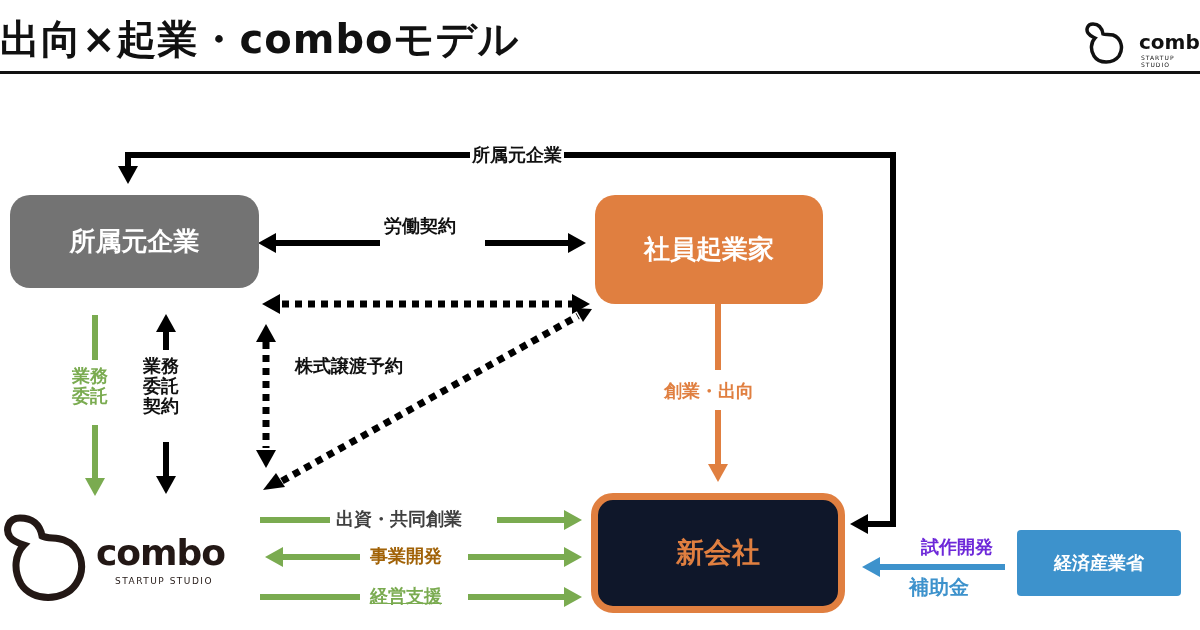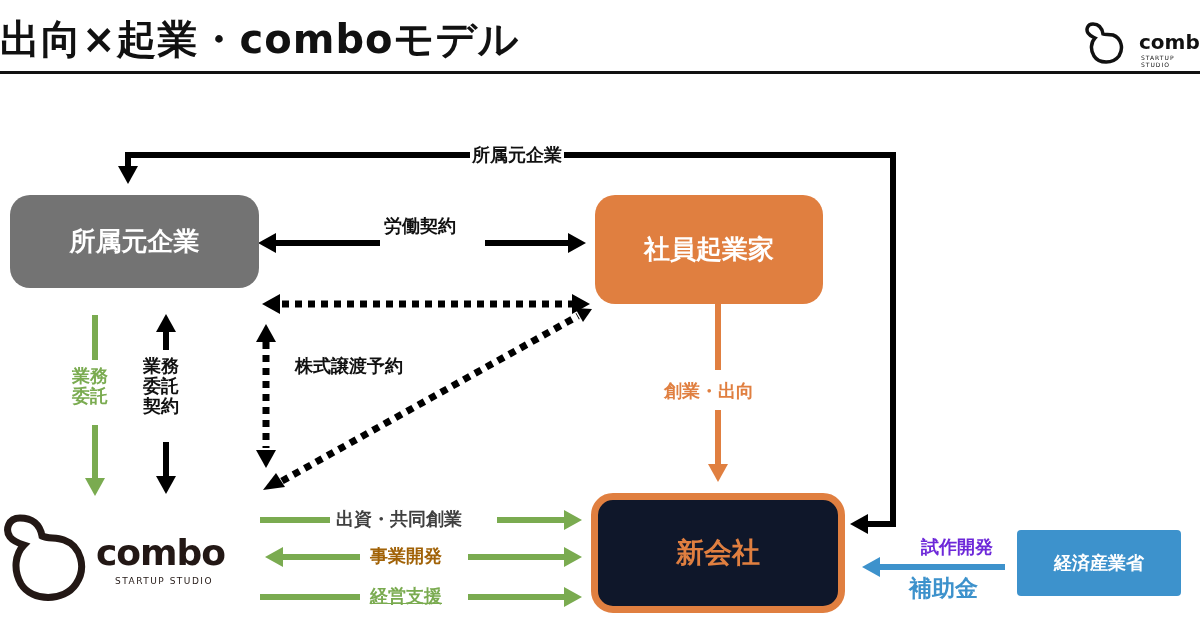--- a/index.html
+++ b/index.html
@@ -141,13 +141,13 @@
   <div>契約</div>
 </div>
 
 <div class="lbl" style="left:664px;top:381px;font-size:18px;color:#e07f40;">創業・出向</div>
 
 <div class="lbl" style="left:336px;top:509px;font-size:18px;color:#404040;text-align:right;">出資・共同創業</div>
 <div class="lbl" style="left:370px;top:546px;font-size:18px;color:#a16207;">事業開発</div>
 <div class="lbl" style="left:370px;top:586px;font-size:18px;color:#7aab50;text-decoration:underline;">経営支援</div>
 
 <div class="lbl" style="left:898px;top:537px;font-size:18px;color:#6d28d9;margin-left:23px;">試作開発</div>
-<div class="lbl" style="left:909px;top:576px;font-size:23px;color:#3d92cc;">補助金</div>
+<div class="lbl" style="left:909px;top:576px;font-size:20px;color:#3d92cc;">補助金</div>
 
 </body></html>

